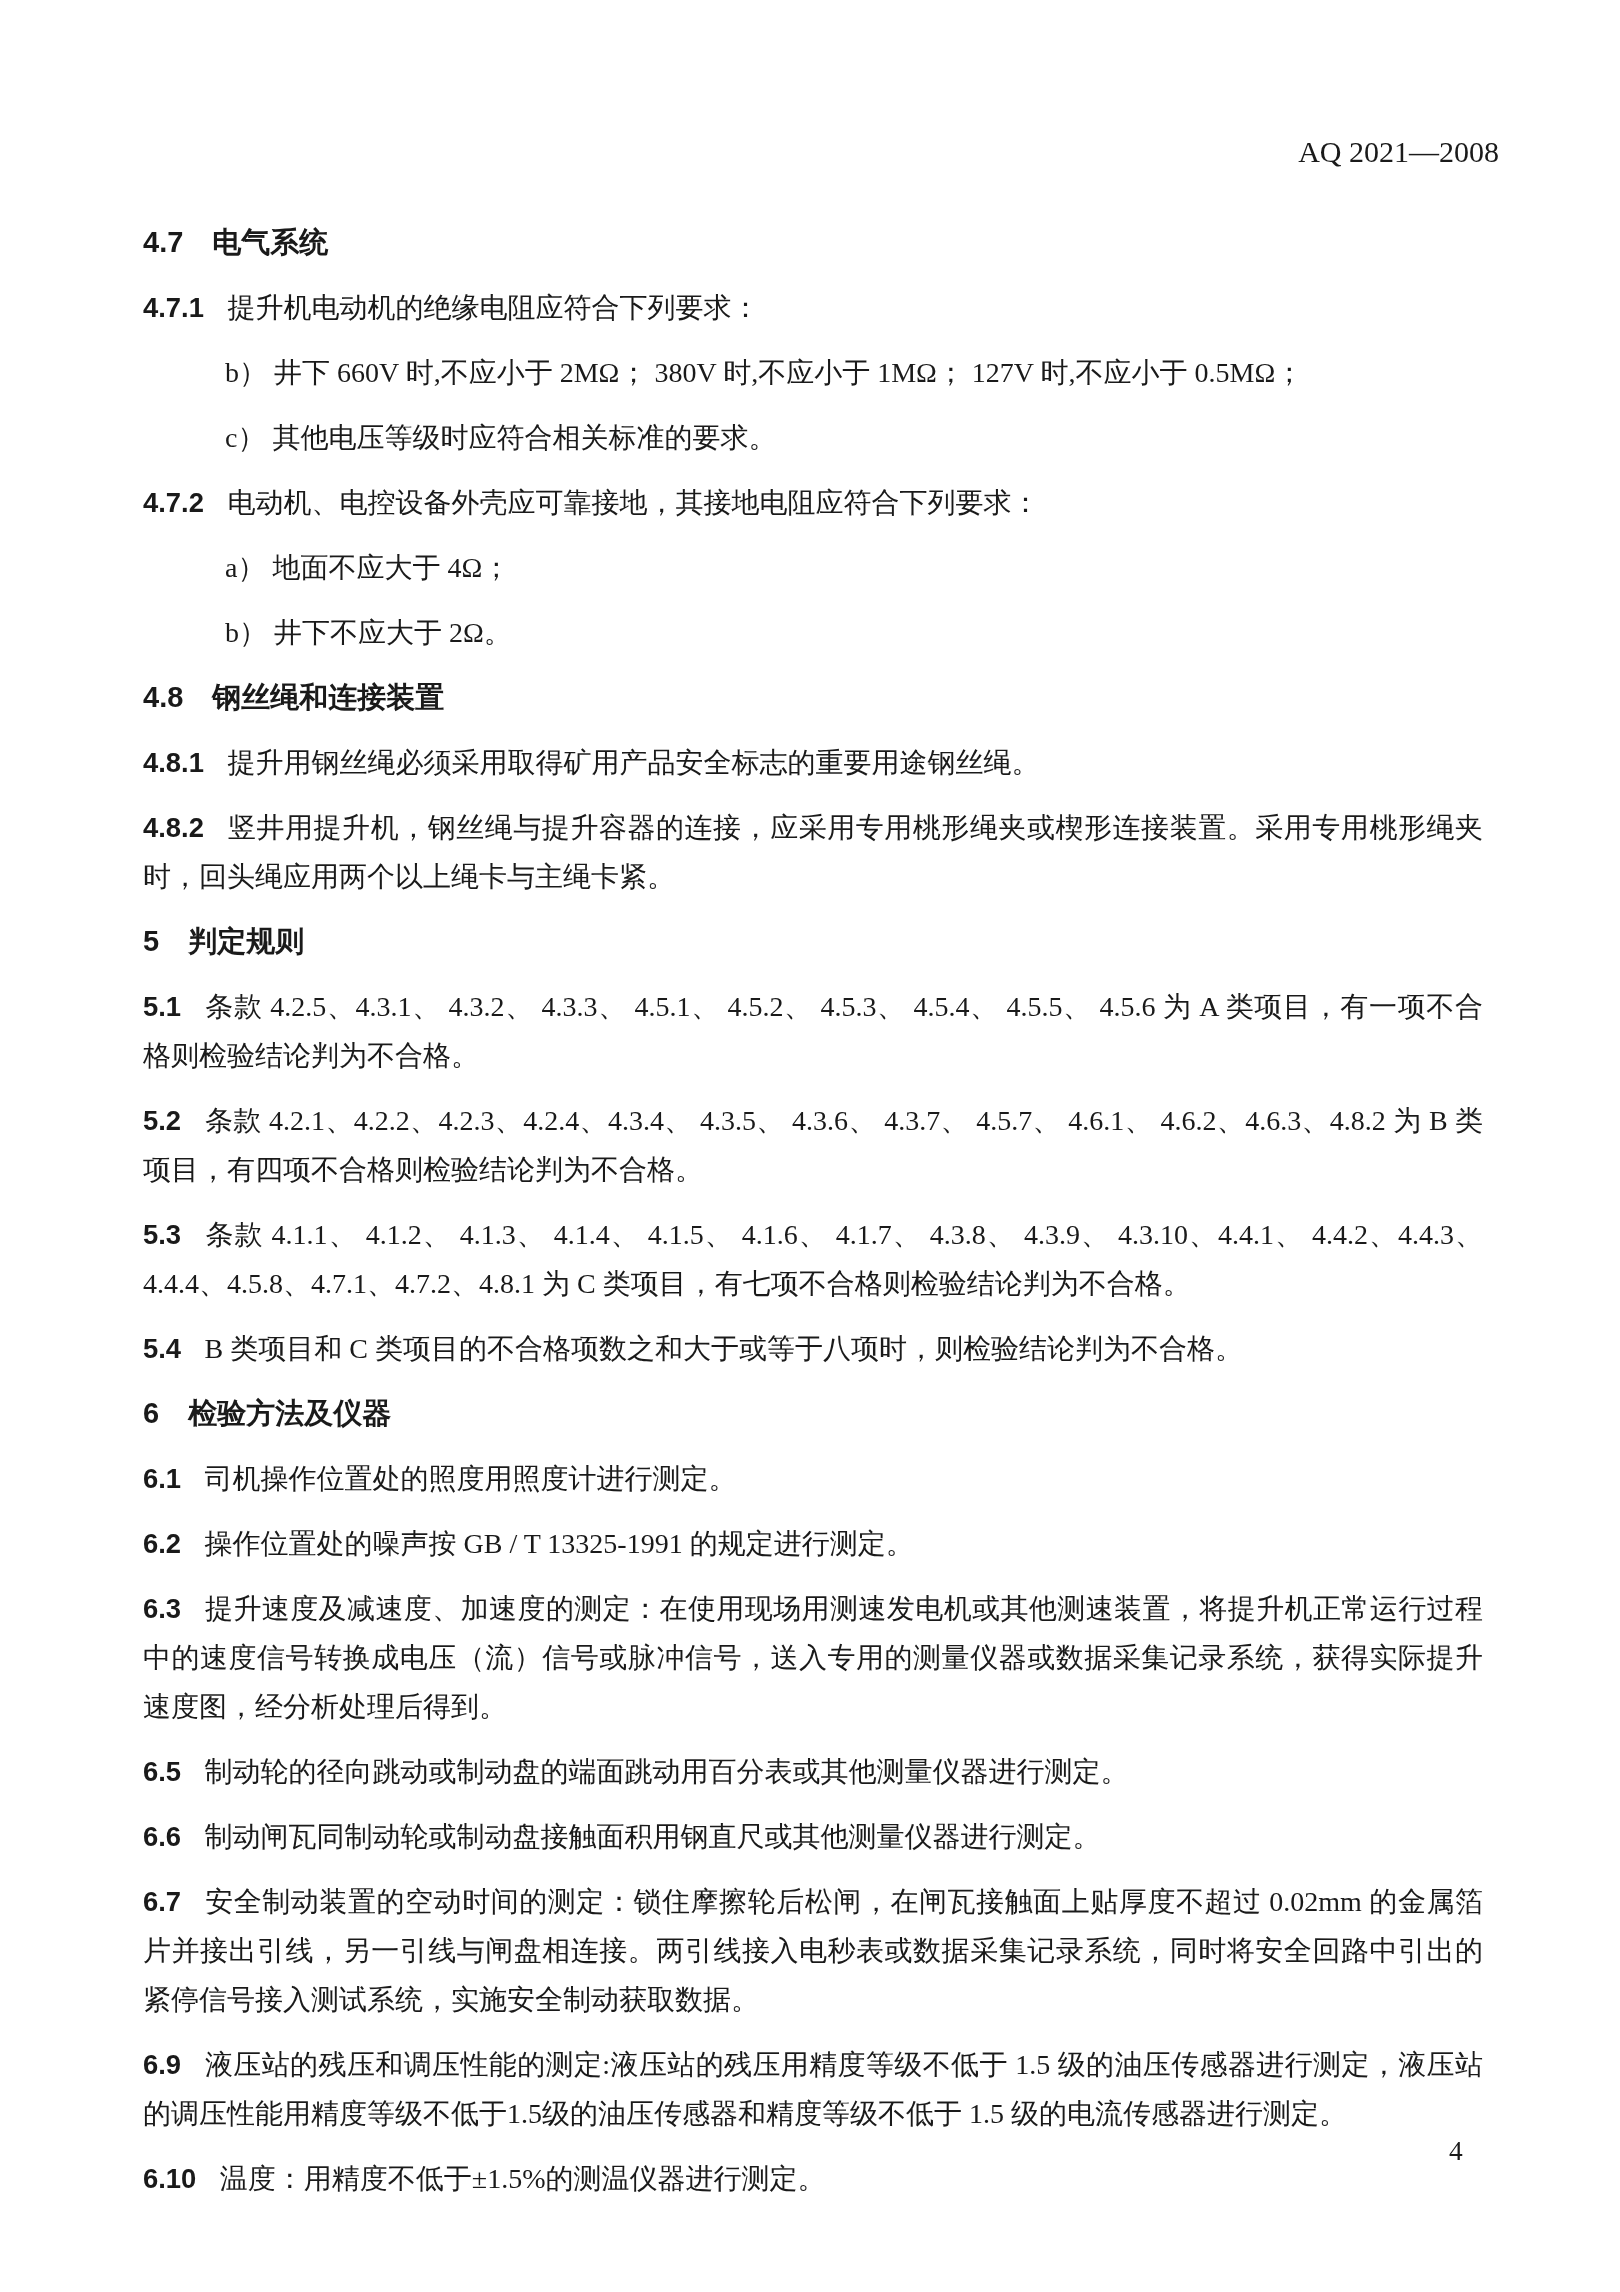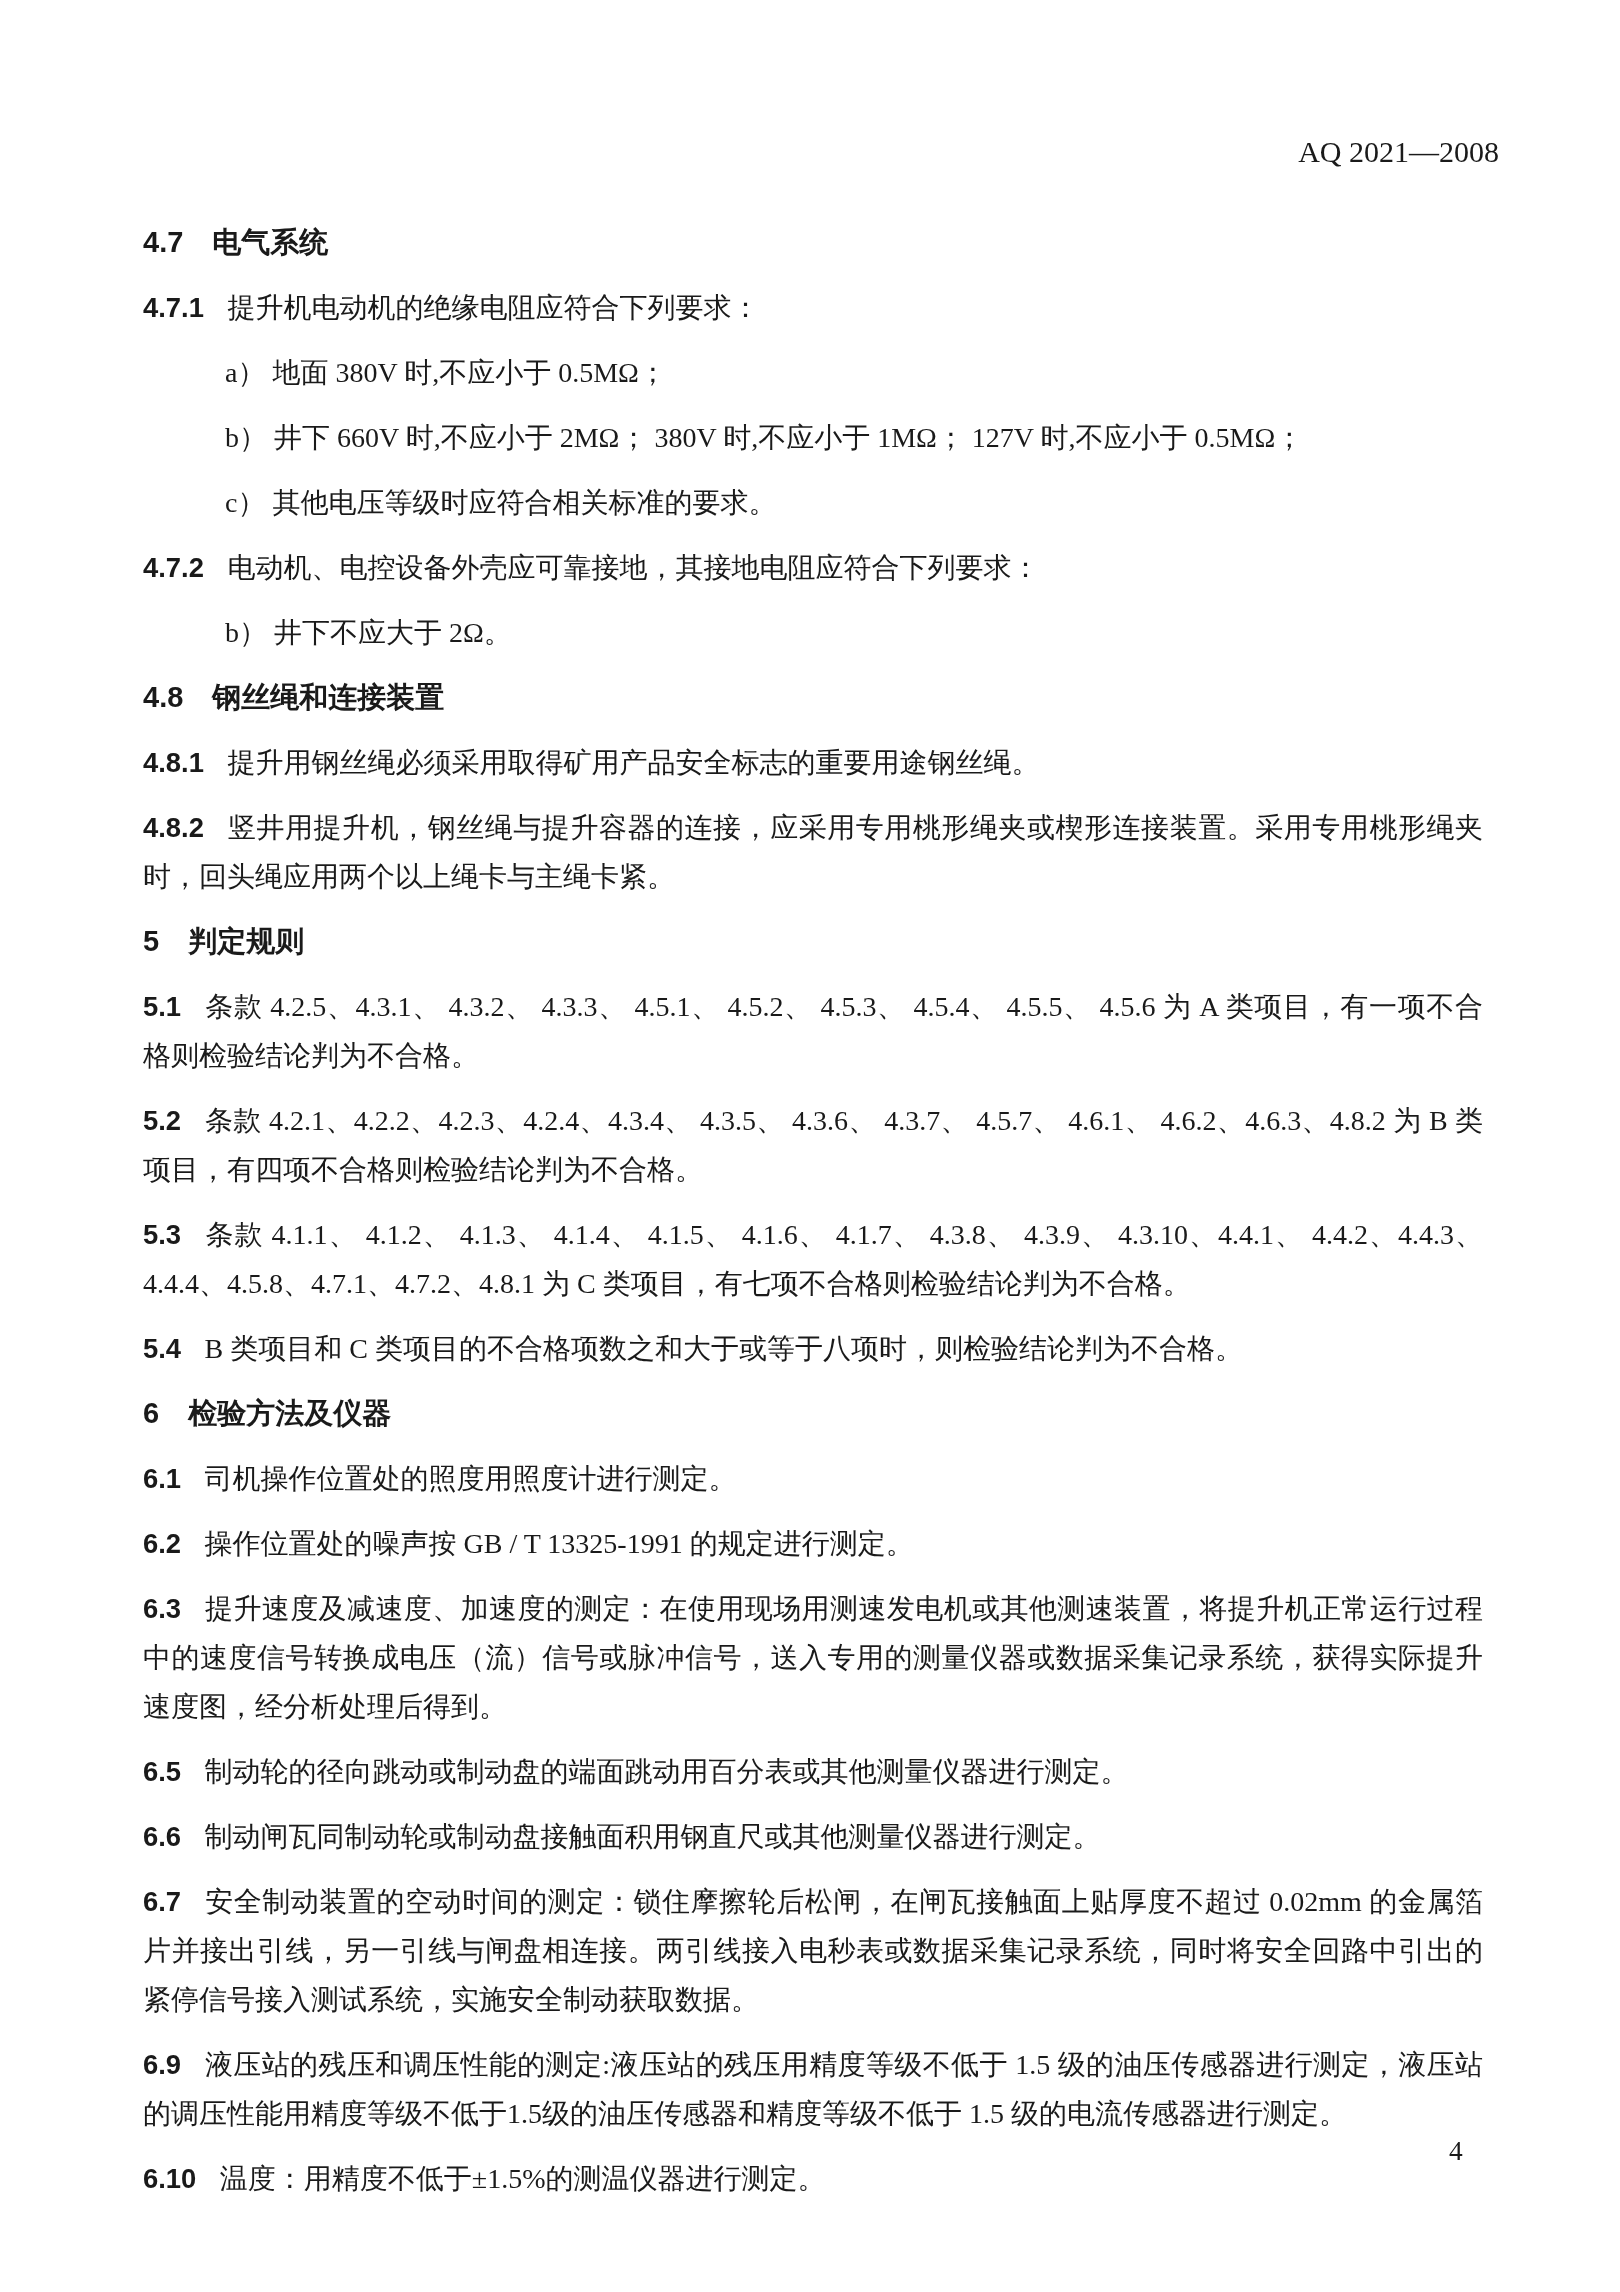--- a/index.html
+++ b/index.html
@@ -73,26 +73,26 @@
 <div class="page">
 
   <div class="doc-code">AQ 2021—2008</div>
 
   <div class="content">
 
     <div class="h2"><span class="hnum">4.7</span><span>电气系统</span></div>
 
     <p class="clause"><span class="cnum">4.7.1</span><span>提升机电动机的绝缘电阻应符合下列要求：</span></p>
 
-    <p class="item">a） 地面 380V 时,不应小于 0.5MΩ；</p>
     <p class="item">b） 井下 660V 时,不应小于 2MΩ； 380V 时,不应小于 1MΩ； 127V 时,不应小于 0.5MΩ；</p>
     <p class="item">c） 其他电压等级时应符合相关标准的要求。</p>
 
     <p class="clause"><span class="cnum">4.7.2</span><span>电动机、电控设备外壳应可靠接地，其接地电阻应符合下列要求：</span></p>
 
+    <p class="item">a） 地面不应大于 4Ω；</p>
     <p class="item">b） 井下不应大于 2Ω。</p>
 
     <div class="h2 gap-48"><span class="hnum">4.8</span><span>钢丝绳和连接装置</span></div>
 
     <p class="clause"><span class="cnum">4.8.1</span><span>提升用钢丝绳必须采用取得矿用产品安全标志的重要用途钢丝绳。</span></p>
 
     <p class="clause"><span class="cnum">4.8.2</span><span>竖井用提升机，钢丝绳与提升容器的连接，应采用专用桃形绳夹或楔形连接装置。采用专用桃形绳夹时，回头绳应用两个以上绳卡与主绳卡紧。</span></p>
 
     <div class="h2 gap-5"><span class="hnum">5</span><span>判定规则</span></div>
 

